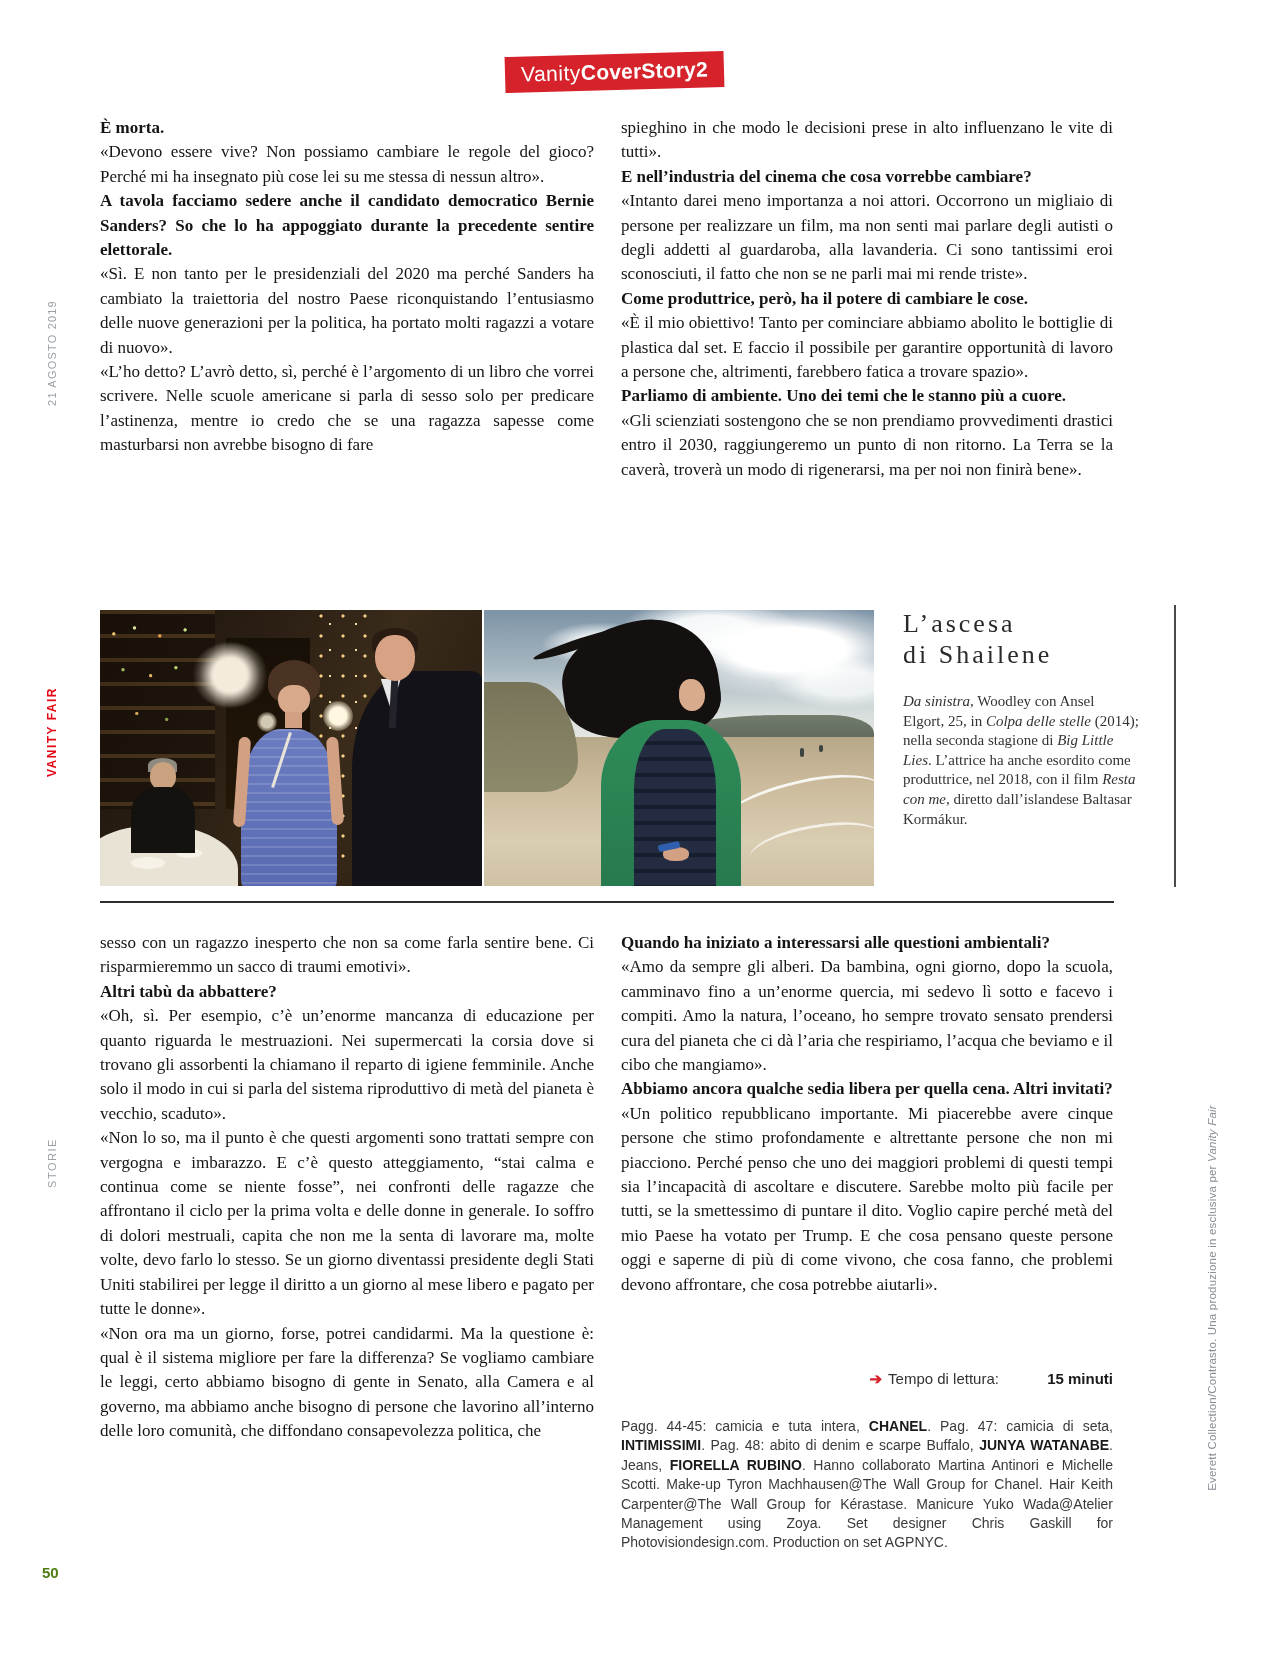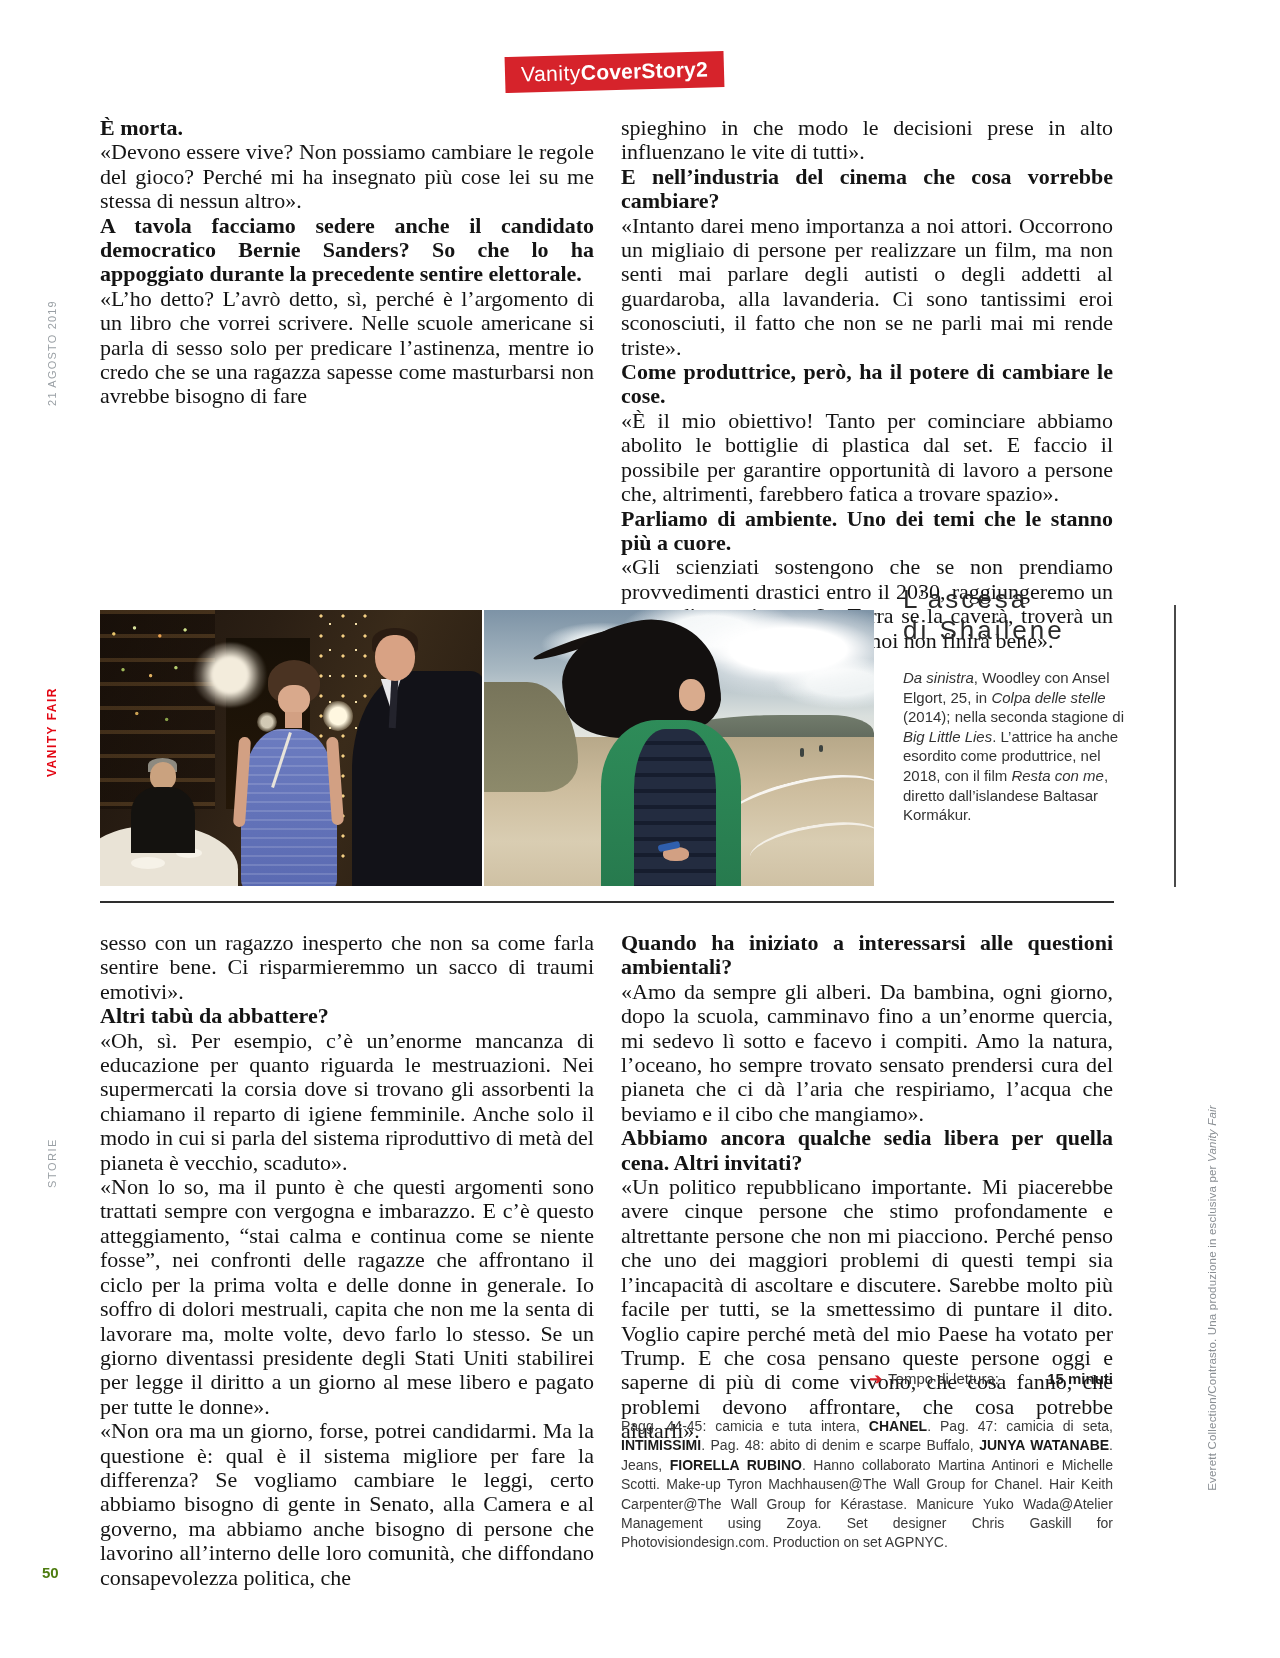--- a/index.html
+++ b/index.html
@@ -18,21 +18,21 @@
        font-family:"Liberation Sans",sans-serif;white-space:nowrap;}
   .m-date{left:-48px;top:347px;font-size:11px;letter-spacing:1.2px;color:#9aa0a5;}
   .m-brand{left:-48px;top:725px;font-size:12px;font-weight:700;letter-spacing:1.5px;color:#e30613;}
   .m-storie{left:-48px;top:1157px;font-size:11px;letter-spacing:1.5px;color:#9aa0a5;}
   .m-credit{left:982px;top:1292px;width:460px;font-size:11.5px;color:#8a8f94;letter-spacing:.2px;}
   .m-credit .it{font-style:italic;}
   .pagenum{position:absolute;left:42px;top:1564px;font-family:"Liberation Sans",sans-serif;
            font-size:15px;font-weight:700;color:#4d7c0f;}
 
   
-  .col{position:absolute;width:494px;text-align:justify;font-size:22px;line-height:24.4px;}
+  .col{position:absolute;width:494px;text-align:justify;font-size:17px;line-height:24.4px;}
   .col p{margin:0;}
   .col p.q{font-weight:700;}
   .tl{left:100px;top:116px;}
   .tr{left:621px;top:116px;width:492px;}
   .bl{left:100px;top:931px;}
   .br{left:621px;top:931px;width:492px;}
 
   
   .photo{position:absolute;top:610px;height:276px;overflow:hidden;background:#222;}
   .ph-left{left:100px;width:382px;background:linear-gradient(115deg,#1d140d 0%,#2b1f14 35%,#3a2b1a 60%,#241a10 100%);}
@@ -108,21 +108,21 @@
   .face-r{left:50%;top:25%;width:26px;height:32px;background:#d9ab8d;border-radius:45% 55% 50% 50%;}
   .green-top{left:30%;top:40%;width:36%;height:60%;background:linear-gradient(180deg,#2e8c59,#277a4e);
              border-radius:40% 40% 0 0;}
   .vest{left:38.5%;top:43%;width:21%;height:57%;
         background:repeating-linear-gradient(180deg,#232c40 0 12px,#161d2e 12px 16px);
         border-radius:38% 38% 0 0;}
   .hand-r{left:46%;top:86%;width:26px;height:14px;background:#d2a083;border-radius:45%;}
   .phone{left:44.5%;top:84.5%;width:22px;height:7px;background:#2f5fae;border-radius:3px;transform:rotate(-12deg);}
 
   
-  .caption{position:absolute;left:903px;top:584px;width:236px;font-family:Liberation Sans, sans-serif;}
+  .caption{position:absolute;left:903px;top:608px;width:236px;font-family:Liberation Serif, serif;}
   .cap-title{font-size:26px;line-height:31px;letter-spacing:3px;color:#2a2a2a;font-weight:400;}
   .cap-body{margin-top:22px;font-size:15px;line-height:19.6px;color:#333;}
   .cap-body .it{font-style:italic;}
   .vline{position:absolute;left:1174px;top:605px;width:2px;height:282px;background:#4a4a4a;}
 
   
   .hrule{position:absolute;left:100px;top:901px;width:1014px;height:2px;background:#2e2e2e;}
   .readtime{position:absolute;left:621px;top:1370px;width:492px;text-align:right;
             font-family:"Liberation Sans",sans-serif;font-size:15px;color:#333;}
   .readtime .arrow{color:#d6232b;font-weight:700;margin-right:6px;}
@@ -145,20 +145,21 @@
   <div class="rot m-storie">STORIE</div>
   <div class="rot m-credit">
     <span>Everett Collection/Contrasto. Una produzione in esclusiva per </span><span class="it">Vanity Fair</span>
   </div>
   <div class="pagenum">50</div>
 
   <div class="col tl">
     <p class="q">È morta.</p>
     <p>«Devono essere vive? Non possiamo cambiare le regole del gioco? Perché mi ha insegnato più cose lei su me stessa di nessun altro».</p>
     <p class="q">A tavola facciamo sedere anche il candidato democratico Bernie Sanders? So che lo ha appoggiato durante la precedente sentire elettorale.</p>
+    <p>«Sì. E non tanto per le presidenziali del 2020 ma perché Sanders ha cambiato la traiettoria del nostro Paese riconquistando l’entusiasmo delle nuove generazioni per la politica, ha portato molti ragazzi a votare di nuovo».</p>
     <p>«L’ho detto? L’avrò detto, sì, perché è l’argomento di un libro che vorrei scrivere. Nelle scuole americane si parla di sesso solo per predicare l’astinenza, mentre io credo che se una ragazza sapesse come masturbarsi non avrebbe bisogno di fare</p>
   </div>
   <div class="col tr">
     <p>spieghino in che modo le decisioni prese in alto influenzano le vite di tutti».</p>
     <p class="q">E nell’industria del cinema che cosa vorrebbe cambiare?</p>
     <p>«Intanto darei meno importanza a noi attori. Occorrono un migliaio di persone per realizzare un film, ma non senti mai parlare degli autisti o degli addetti al guardaroba, alla lavanderia. Ci sono tantissimi eroi sconosciuti, il fatto che non se ne parli mai mi rende triste».</p>
     <p class="q">Come produttrice, però, ha il potere di cambiare le cose.</p>
     <p>«È il mio obiettivo! Tanto per cominciare abbiamo abolito le bottiglie di plastica dal set. E faccio il possibile per garantire opportunità di lavoro a persone che, altrimenti, farebbero fatica a trovare spazio».</p>
     <p class="q">Parliamo di ambiente. Uno dei temi che le stanno più a cuore.</p>
     <p>«Gli scienziati sostengono che se non prendiamo provvedimenti drastici entro il 2030, raggiungeremo un punto di non ritorno. La Terra se la caverà, troverà un modo di rigenerarsi, ma per noi non finirà bene».</p>

